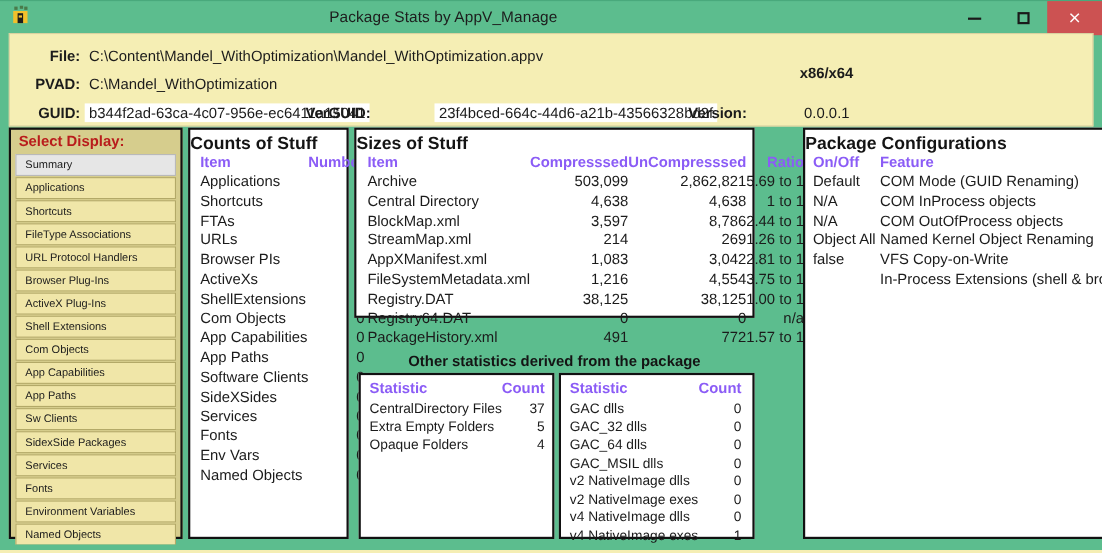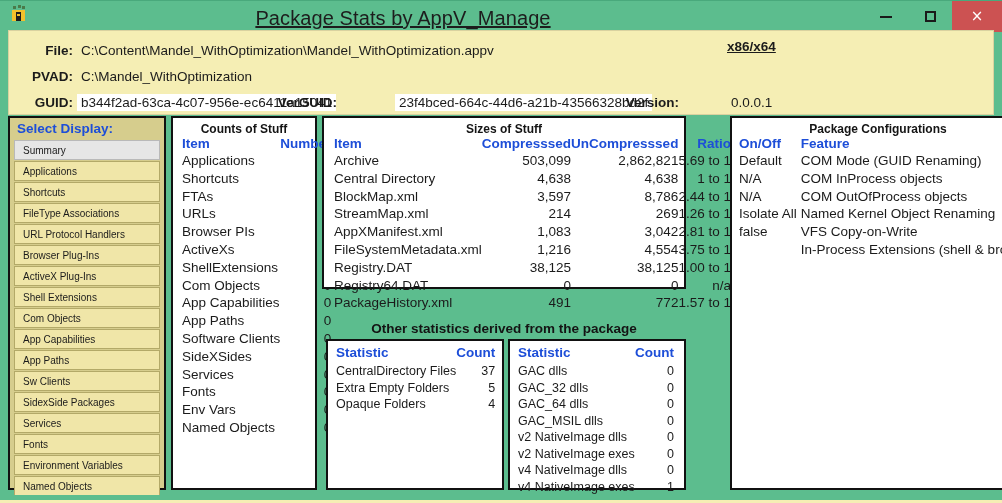--- a/index.html
+++ b/index.html
@@ -31,24 +31,23 @@
   .title-icon {
     position: absolute;
     left: 9px; top: 4px;
     width: 19px; height: 18px;
   }
   .title-text {
     position: absolute;
     left: 0; top: 6px;
     width: 806px;
     text-align: center;
-    font-size: 20px;
+    font-size: 14px;
     color: #1d1d1d;
     letter-spacing: 0.1px;
-    text-decoration: underline;
   }
   .win-btns {
     position: absolute;
     right: 0; top: 0;
     height: 33px;
     display: flex;
   }
   .win-btn {
     width: 44px;
     height: 31px;
@@ -130,37 +129,37 @@
   }
 
   
   .panel {
     position: absolute;
     background: #ffffff;
     border: 2px solid #111111;
     box-sizing: border-box;
   }
   .panel-title {
-    text-align: center;
-    font-size: 12px;
+    text-align: left;
+    font-size: 16px;
     font-weight: bold;
     color: #141414;
     margin-top: 4px;
   }
   .tbl {
     width: 100%;
     border-collapse: collapse;
     font-size: 13.5px;
     color: #1b1b1b;
   }
   .tbl th {
     font-weight: bold;
     padding: 0 0 1px 0;
     font-size: 13.5px;
-    color: #1d4ed8;
+    color: #8b5cf6;
     white-space: nowrap;
   }
   .tbl td {
     padding: 0;
     line-height: 17.8px;
     white-space: nowrap;
   }
   .ta-l { text-align: left; }
   .ta-r { text-align: right; }
 
@@ -171,21 +170,21 @@
     width: 158px;
     height: 374px;
     background: #d6cd8d;
     border: 2px solid #111111;
     box-sizing: border-box;
     padding: 0;
   }
   .sb-header {
     font-size: 13.5px;
     font-weight: bold;
-    color: #1d4ed8;
+    color: #b91c1c;
     padding: 3px 0 4px 7px;
   }
   .sb-item {
     margin: 0 4px 1px 4px;
     padding: 1px 0 2px 8px;
     font-size: 10px;
     color: #1b1b1b;
     background: #f0e6a8;
     border: 1px solid #b3a968;
     box-sizing: border-box;
@@ -285,21 +284,21 @@
       </div>
       <div class="win-btn close">
         <span class="glyph-close">×</span>
       </div>
     </div>
   </div>
 
   <div class="infobar">
     <span class="info-label" style="left:8px; top:12px; width:56px;">File:</span>
     <span class="info-value" style="left:72px; top:12px;">C:\Content\Mandel_WithOptimization\Mandel_WithOptimization.appv</span>
-    <span class="info-arch" style="left:718px; top:8px;text-decoration:underline;">x86/x64</span>
+    <span class="info-arch" style="left:718px; top:28px;">x86/x64</span>
 
     <span class="info-label" style="left:8px; top:38px; width:56px;">PVAD:</span>
     <span class="info-value" style="left:72px; top:38px;">C:\Mandel_WithOptimization</span>
 
     <span class="info-label" style="left:8px; top:64px; width:56px;">GUID:</span>
     <span class="info-value boxed" style="left:68px; top:63px;">b344f2ad-63ca-4c07-956e-ec6411a15041</span>
 
     <span class="info-label" style="left:258px; top:64px; width:70px;">VerGUID:</span>
     <span class="info-value boxed" style="left:386px; top:63px;">23f4bced-664c-44d6-a21b-43566328bd2f</span>
 
@@ -575,21 +574,21 @@
             </tr>
             <tr>
               <td class="ta-l">N/A</td>
               <td class="ta-l">COM InProcess objects</td>
             </tr>
             <tr>
               <td class="ta-l">N/A</td>
               <td class="ta-l">COM OutOfProcess objects</td>
             </tr>
             <tr>
-              <td class="ta-l">Isolate All</td>
+              <td class="ta-l">Object All</td>
               <td class="ta-l">Named Kernel Object Renaming</td>
             </tr>
             <tr>
               <td class="ta-l">false</td>
               <td class="ta-l">VFS Copy-on-Write</td>
             </tr>
             <tr>
               <td class="ta-l"></td>
               <td class="ta-l">In-Process Extensions (shell &amp; browser)</td>
             </tr>

